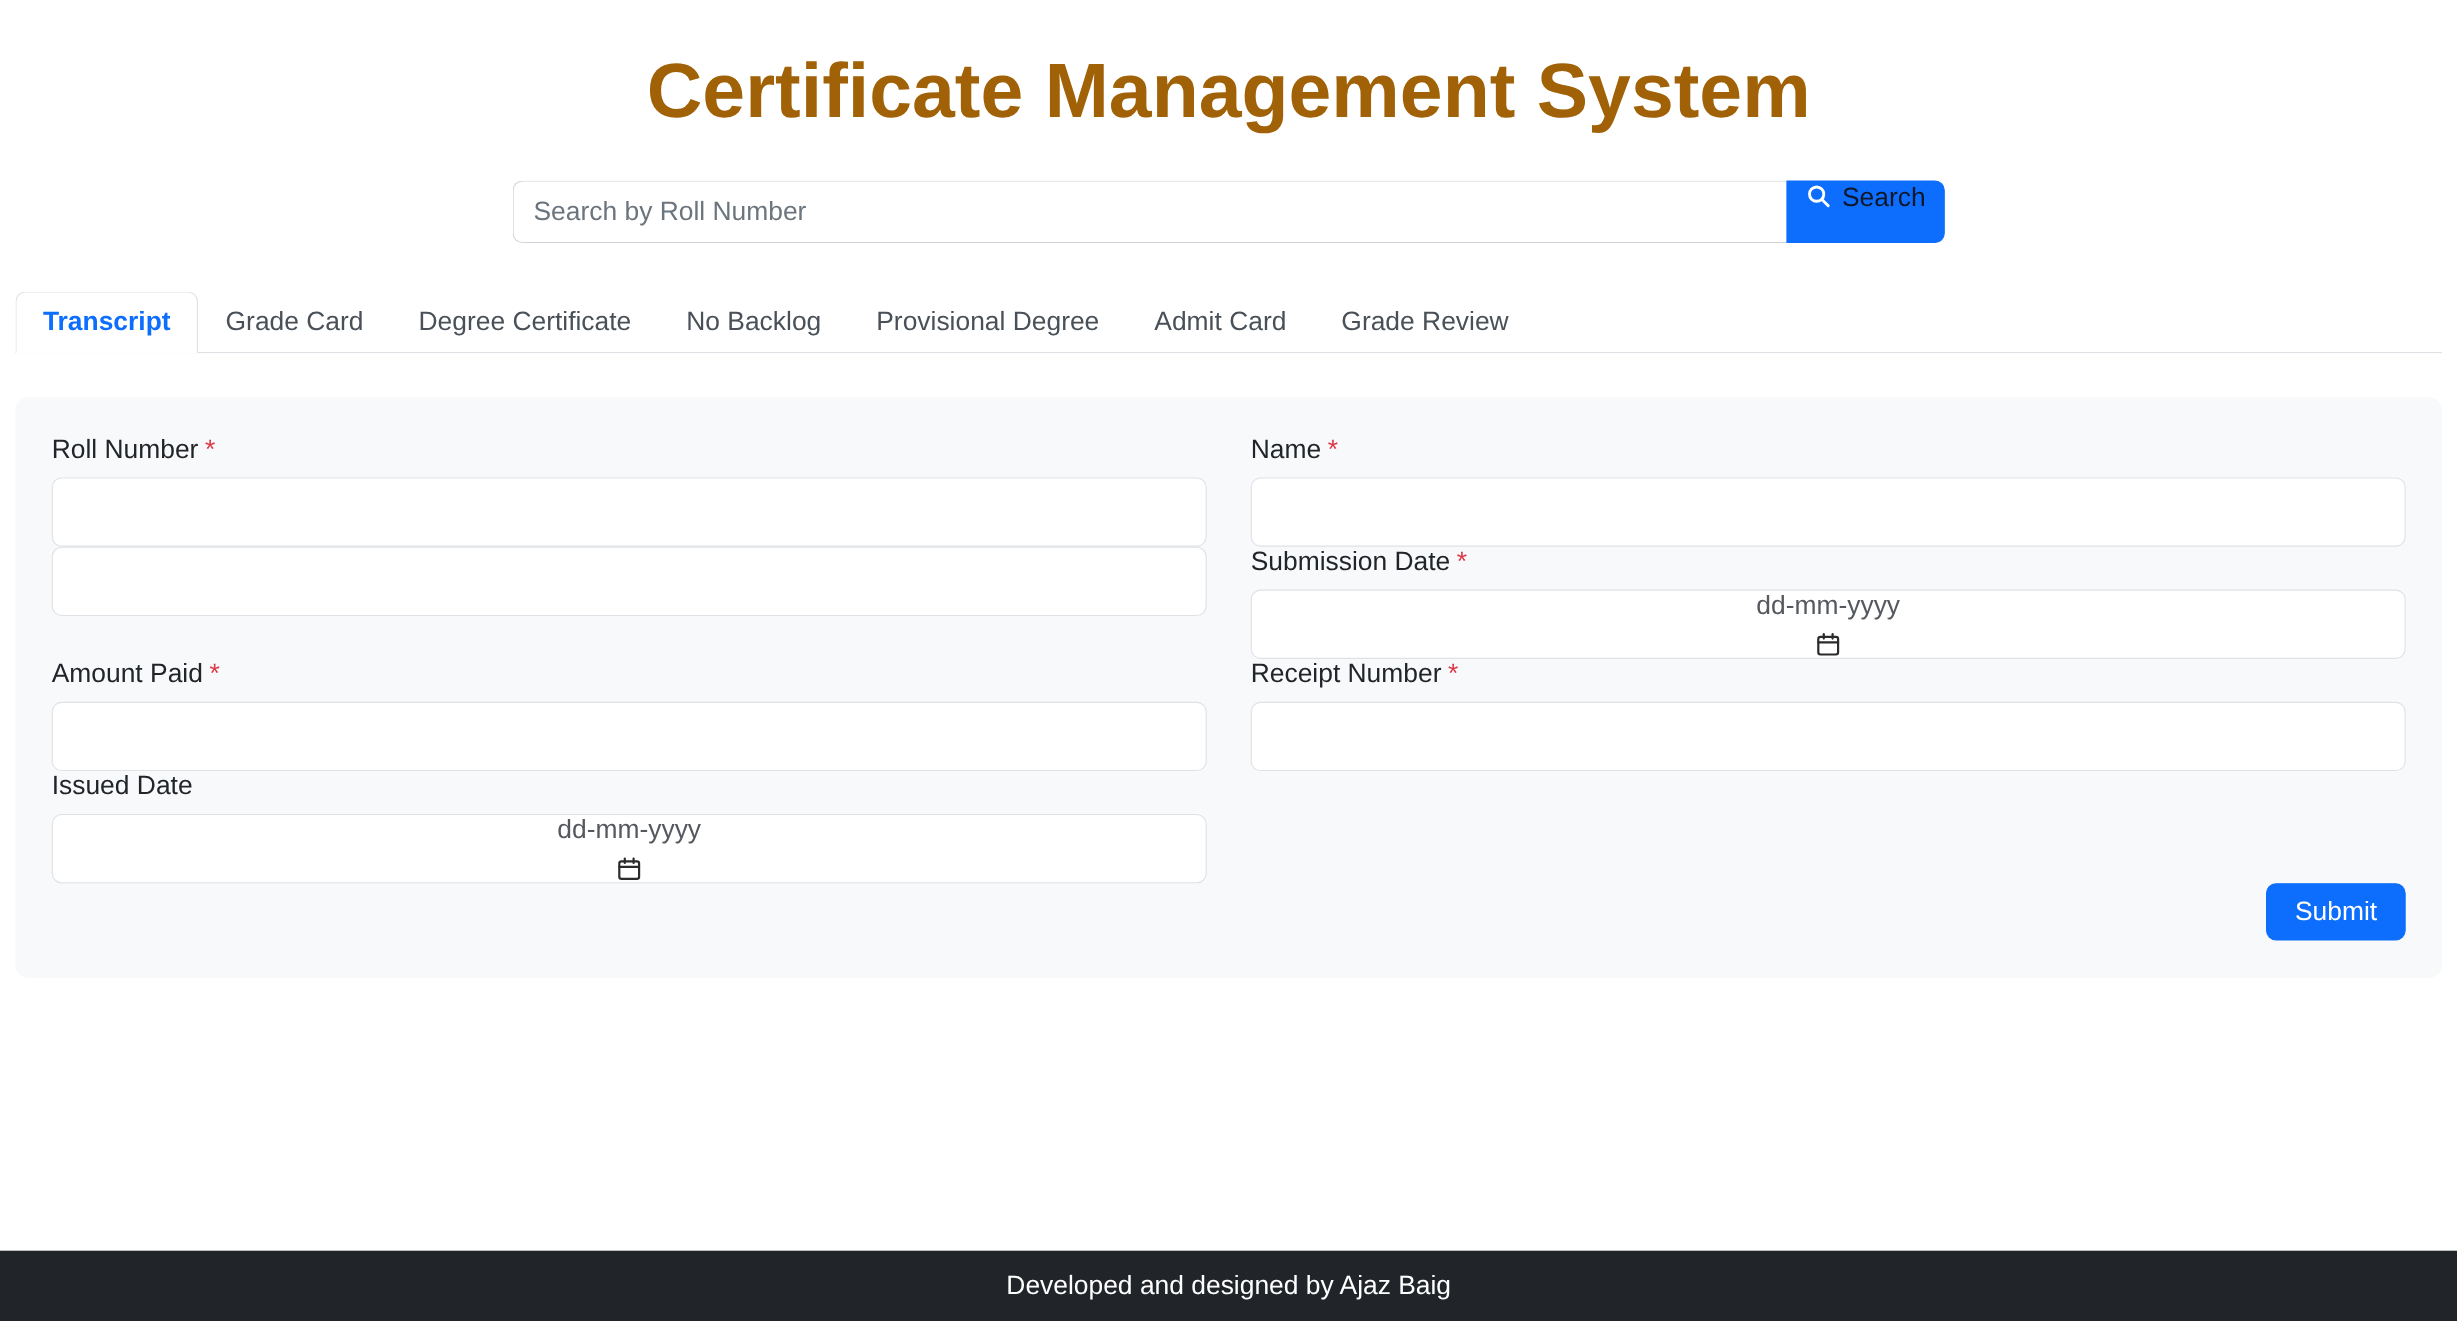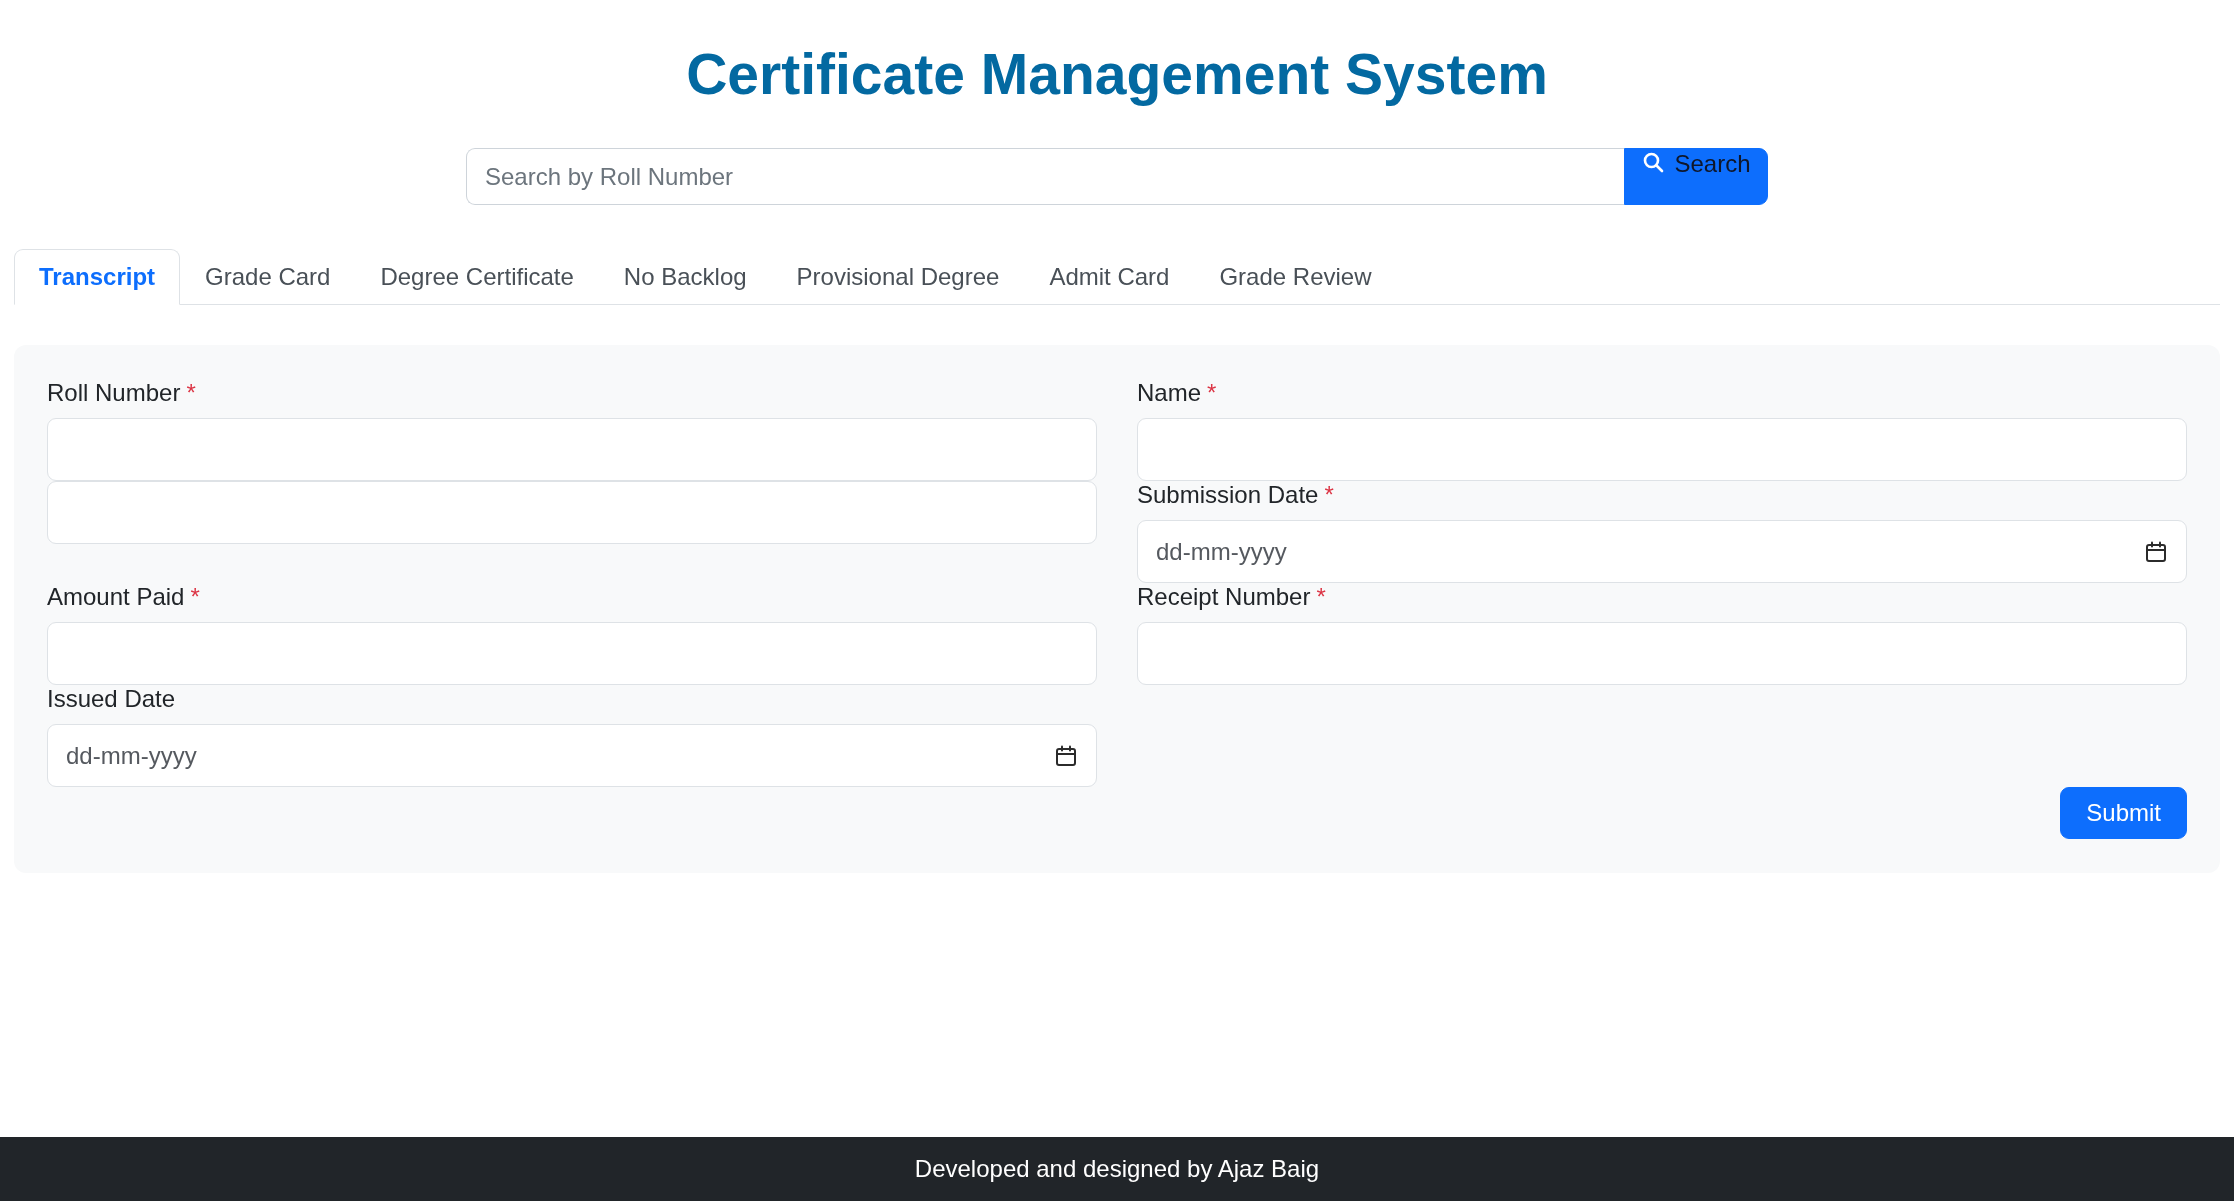--- a/index.html
+++ b/index.html
@@ -11,23 +11,23 @@
     background: #ffffff;
     font-family: "Liberation Sans", sans-serif;
     color: #212529;
     overflow: hidden;
   }
 
   
   .page-title {
     margin: 40px 0 0 0;
     text-align: center;
-    font-size: 57px;
+    font-size: 70px;
     font-weight: 700;
-    color: #0369a1;
+    color: #a16207;
     line-height: 1.2;
   }
 
   
   .search-row {
     display: flex;
     justify-content: center;
     margin-top: 40px;
   }
   .search-group {
@@ -125,20 +125,21 @@
     width: 100%;
     height: 63px;
     background: #ffffff;
     border: 1px solid #dee2e6;
     border-radius: 9px;
     padding: 0 18px;
     display: flex;
     align-items: center;
     justify-content: space-between;
     cursor: text;
+    flex-direction: column;
   }
   .date-text { font-size: 24px; color: #55595f; }
   .calendar-icon { color: #2b2b2b; display: flex; align-items: center; }
 
   .submit-row {
     display: flex;
     justify-content: flex-end;
   }
   .submit-btn {
     background: #0d6efd;

